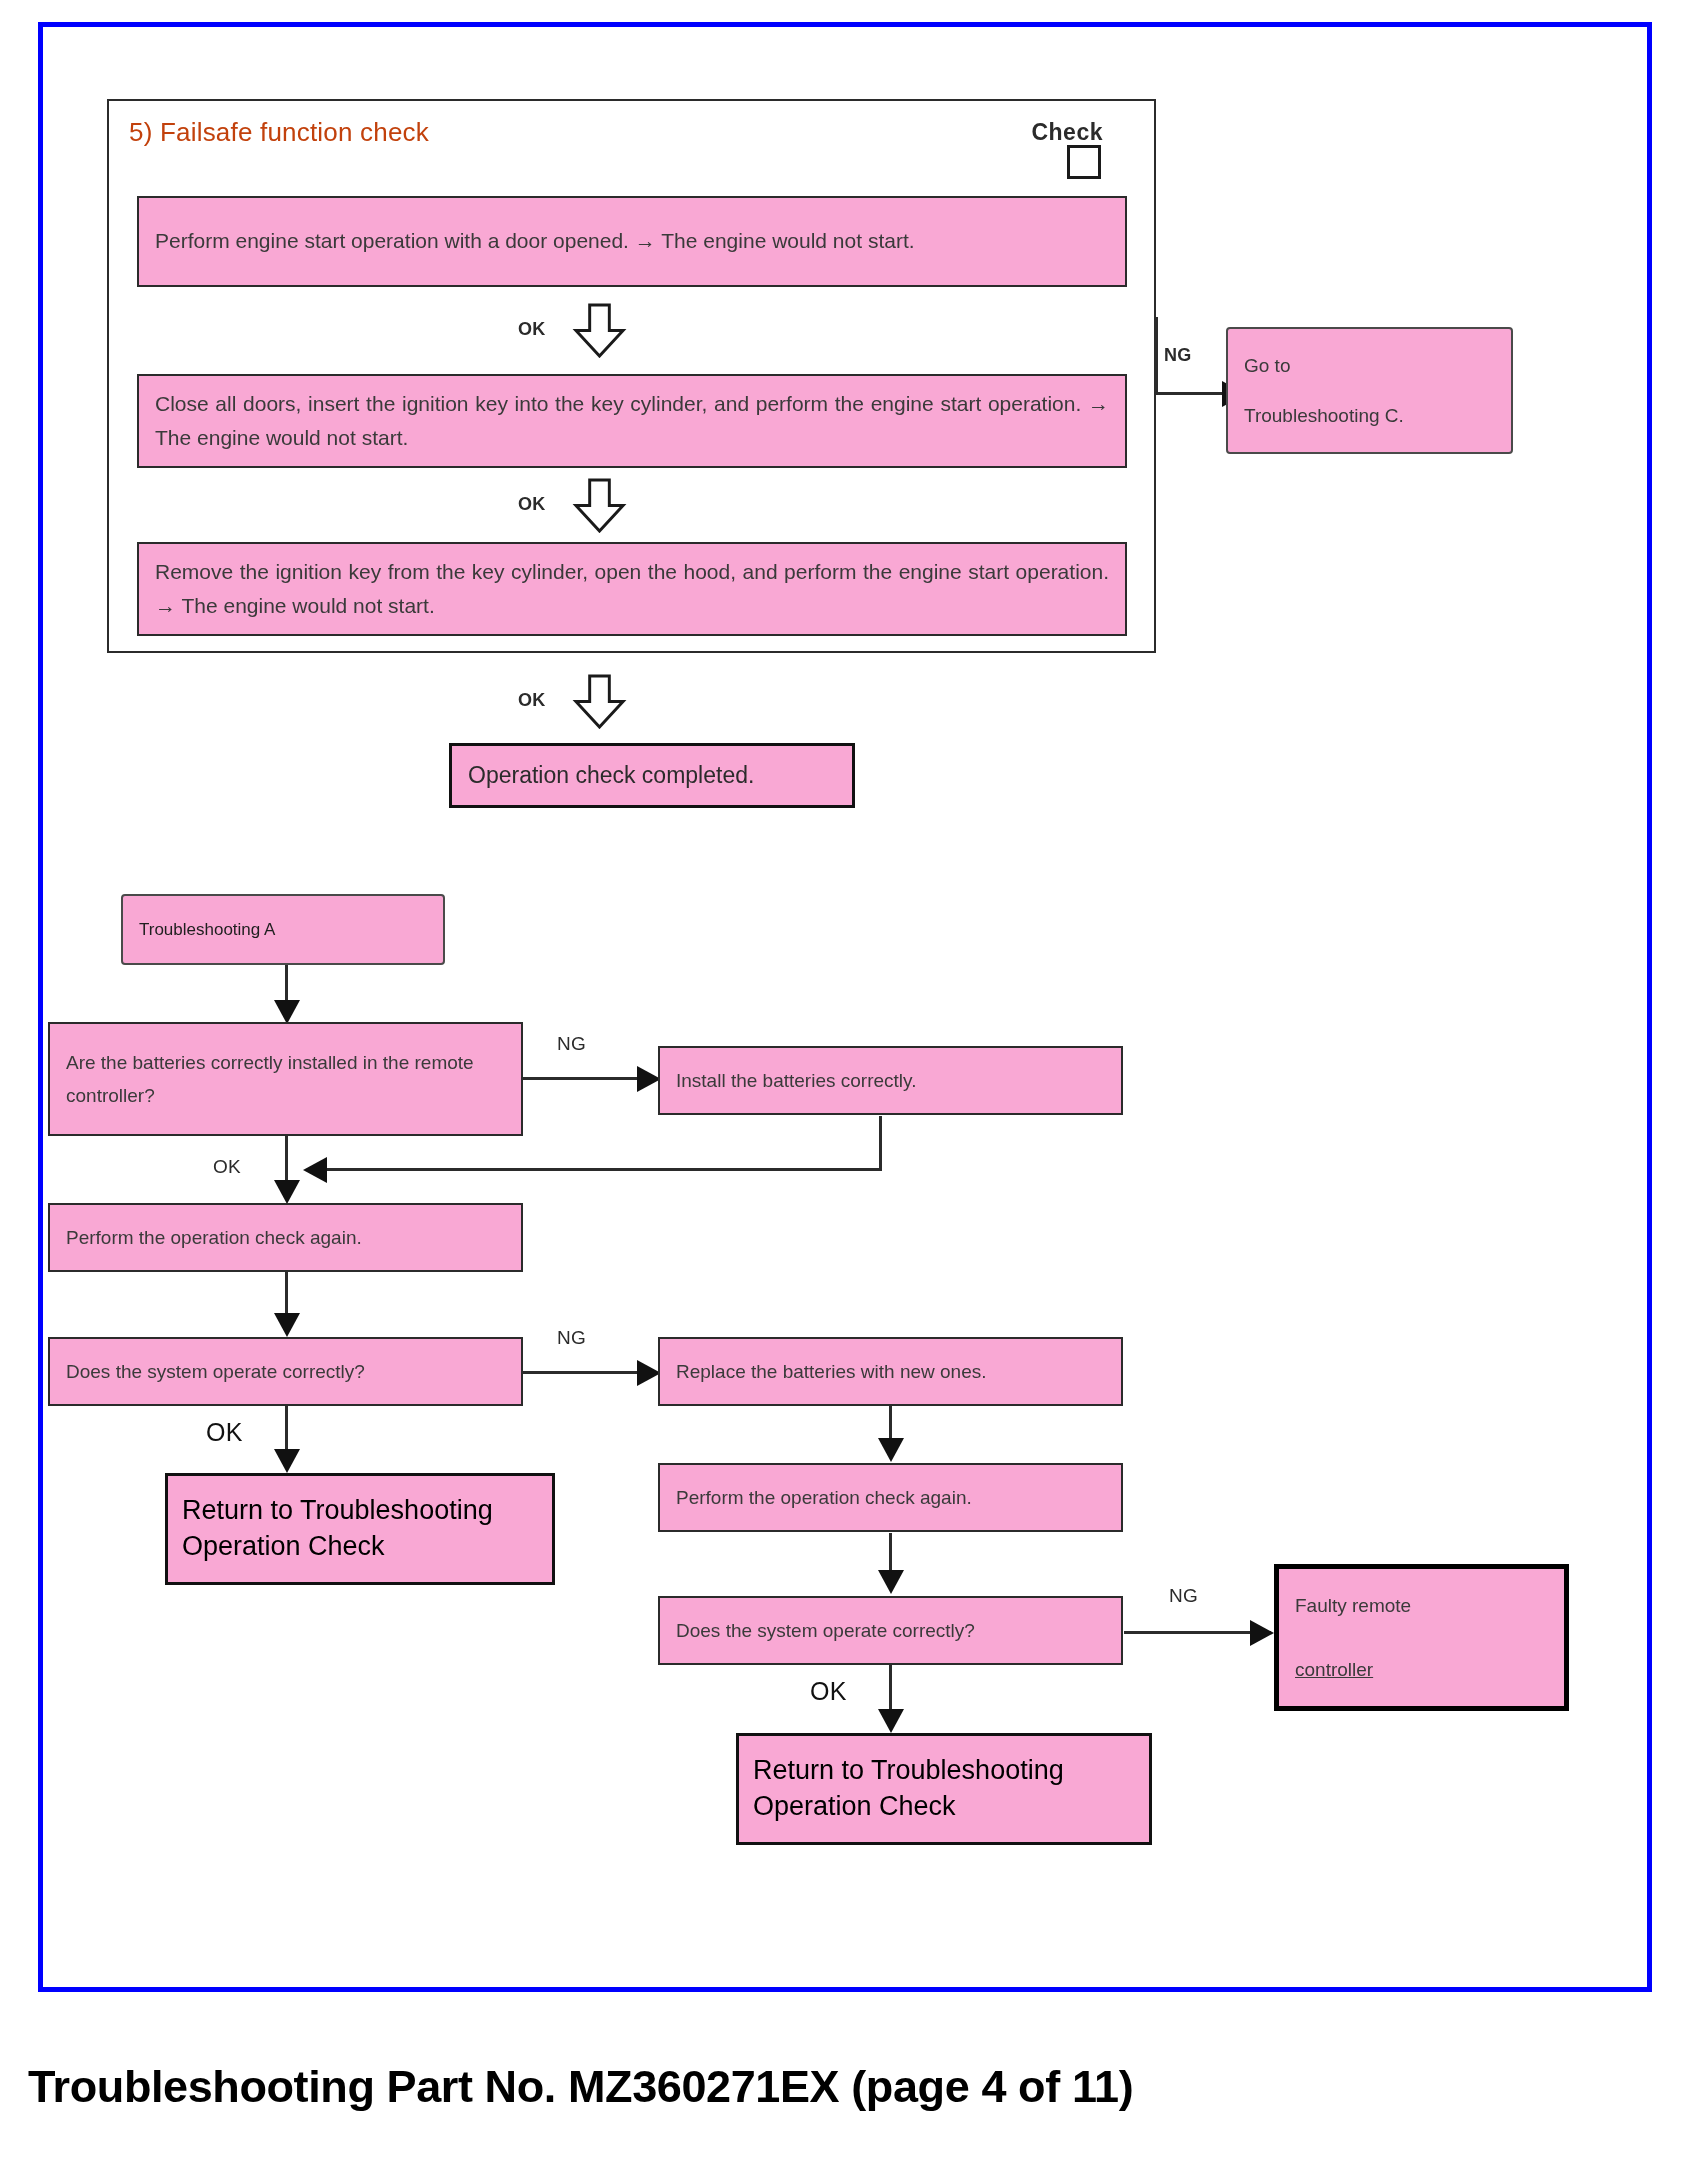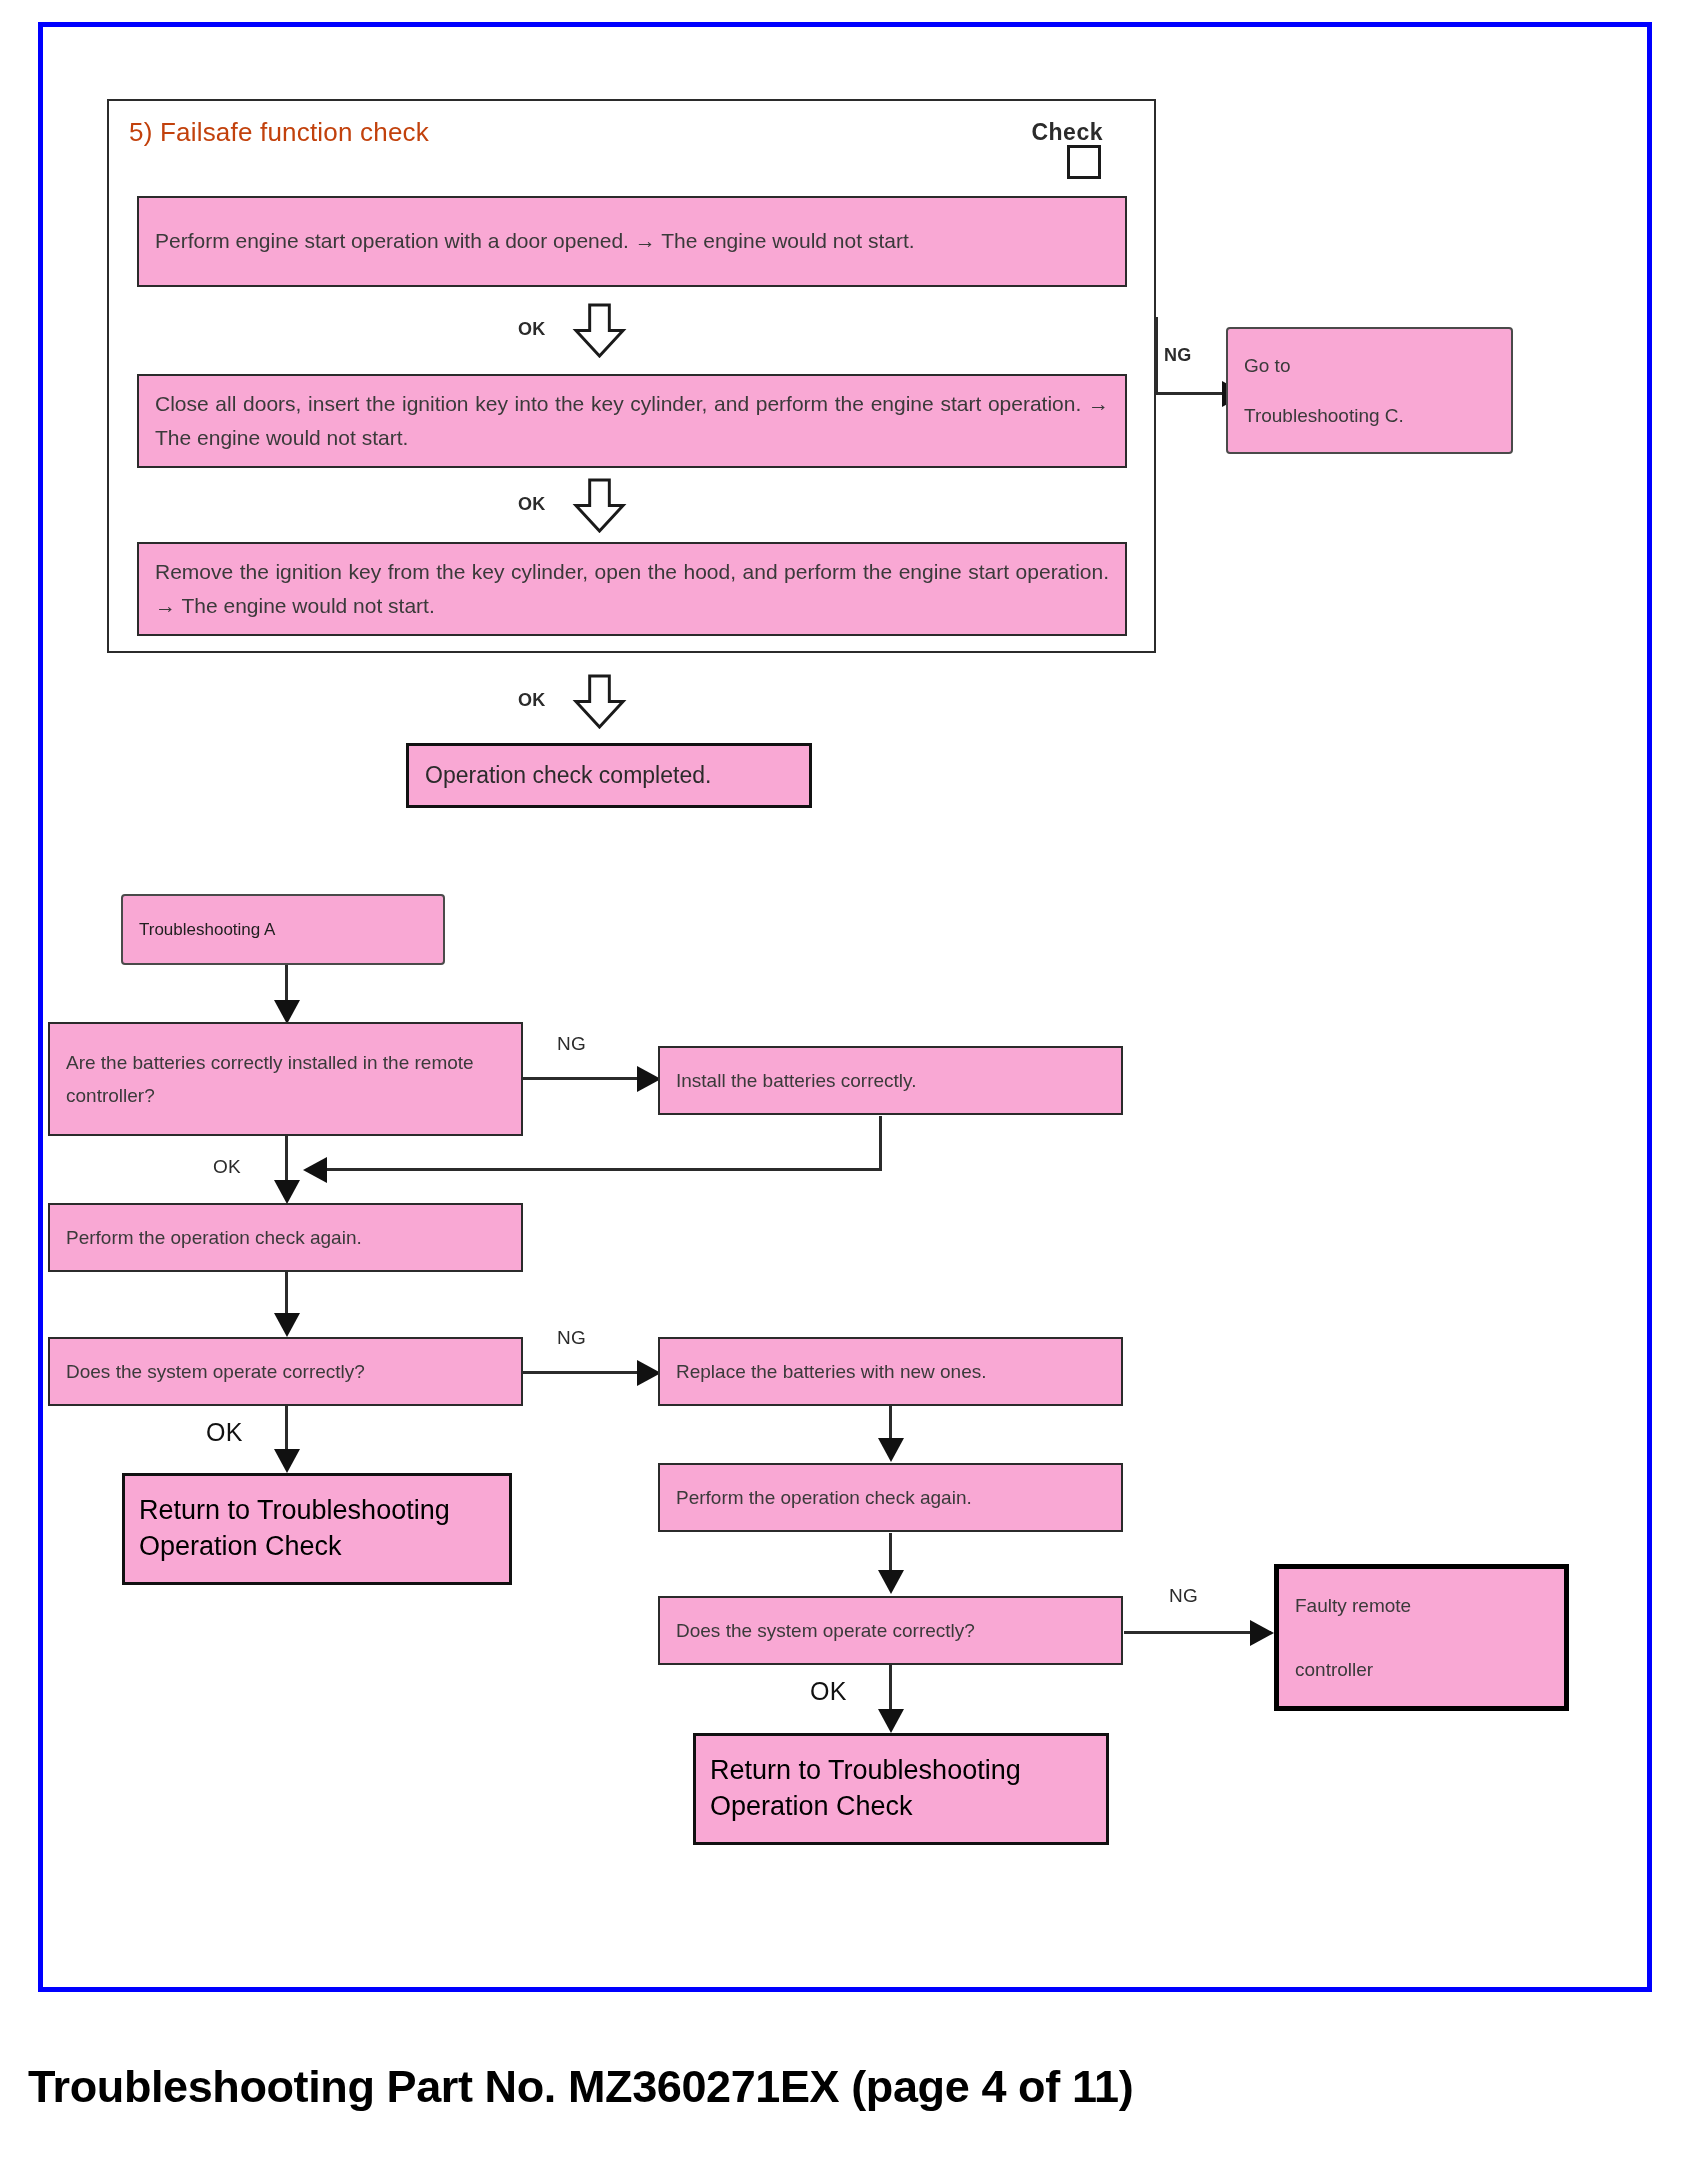--- a/index.html
+++ b/index.html
@@ -30,21 +30,21 @@
   .fbox {
     position: absolute;
     box-sizing: border-box;
     background: #f9a8d4;
     border: 2px solid #2b2b2b;
     display: flex;
     flex-direction: column;
     justify-content: center;
   }
   .fbox.thick  { border-width: 5px; border-color: #000; }
-  .fbox.medium { border-width: 3px; border-color: #111; }
+  .fbox.medium { border-width: 3px; border-color: #111; margin-left: 43px; }
   .fbox.round  { border-radius: 4px; border-width: 2px; border-color: #4a4a4a; }
 
   .fbox p {
     margin: 0;
     padding: 0 16px;
     color: #3a3a3a;
     font-size: 21px;
     line-height: 1.62;
   }
   .fbox.small p { font-size: 19px; line-height: 1.75; }
@@ -274,21 +274,21 @@
 <div class="fbox small" style="left:658px; top:1596px; width:465px; height:69px;">
   <p>Does the system operate correctly?</p>
 </div>
 
 <div class="hline" style="left:1124px; top:1631px; width:147px;"></div>
 <div class="tri-right" style="left:1250px; top:1620px;"></div>
 <div class="elabel" style="left:1169px; top:1585px;">NG</div>
 
 <div class="fbox thick small" style="left:1274px; top:1564px; width:295px; height:147px;">
   <p>Faulty remote</p>
-  <p style="margin-top:31px;">controller</p>
+  <p style="margin-top:31px;text-decoration:underline;">controller</p>
 </div>
 
 <div class="vline" style="left:889px; top:1665px; height:61px;"></div>
 <div class="tri-down" style="left:878px; top:1709px;"></div>
 <div class="elabel lg" style="left:810px; top:1677px;">OK</div>
 
 <div class="fbox big medium" style="left:693px; top:1733px; width:416px; height:112px;">
   <p>Return to Troubleshooting</p>
   <p>Operation Check</p>
 </div>

